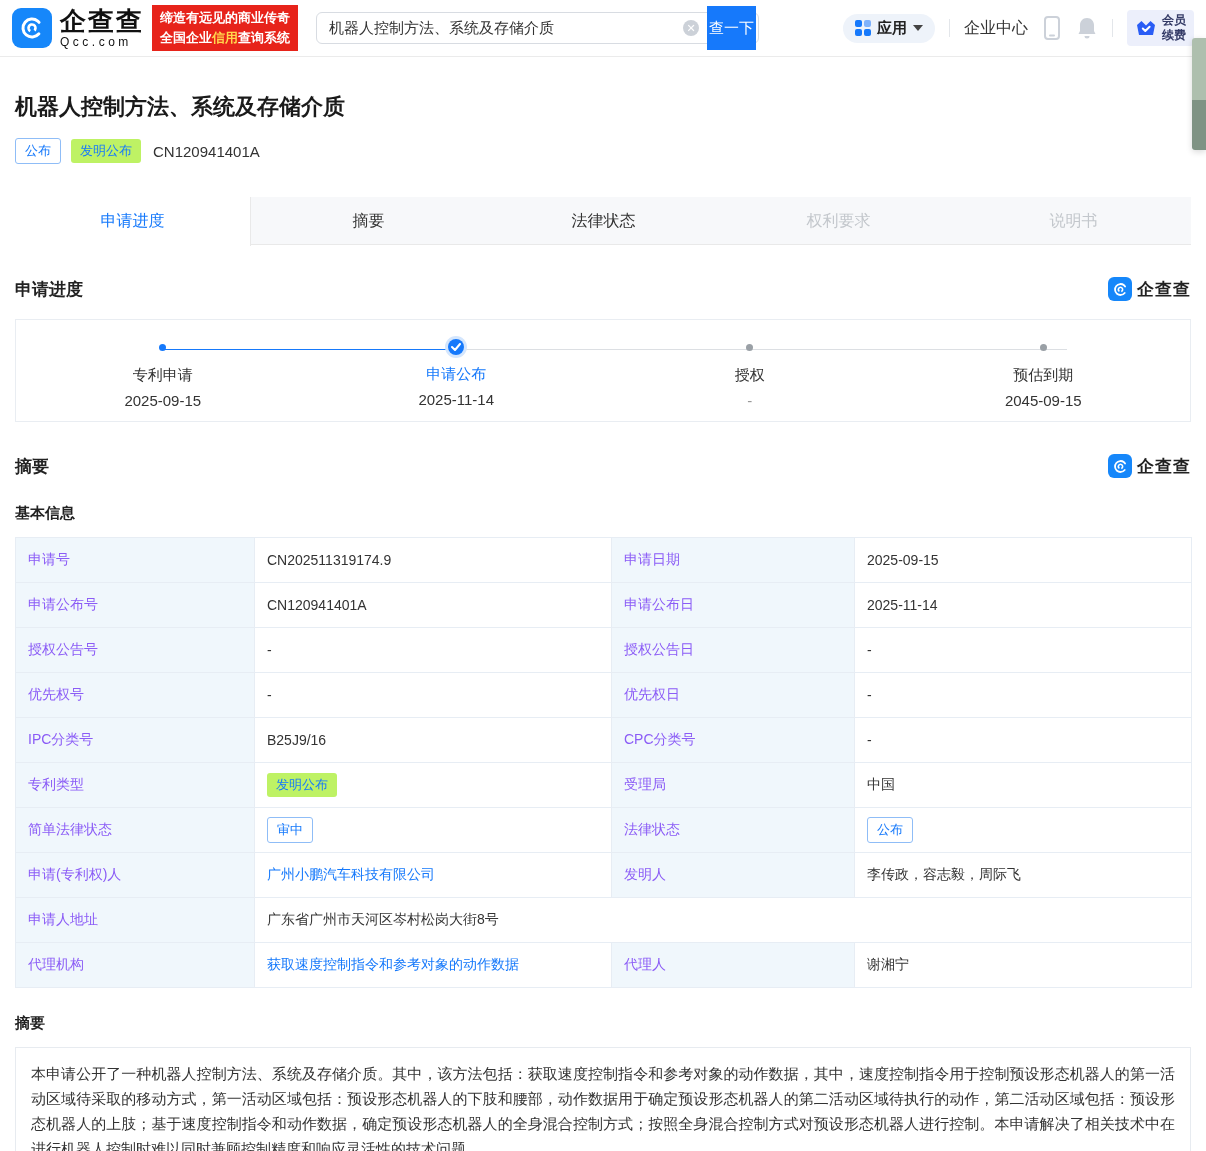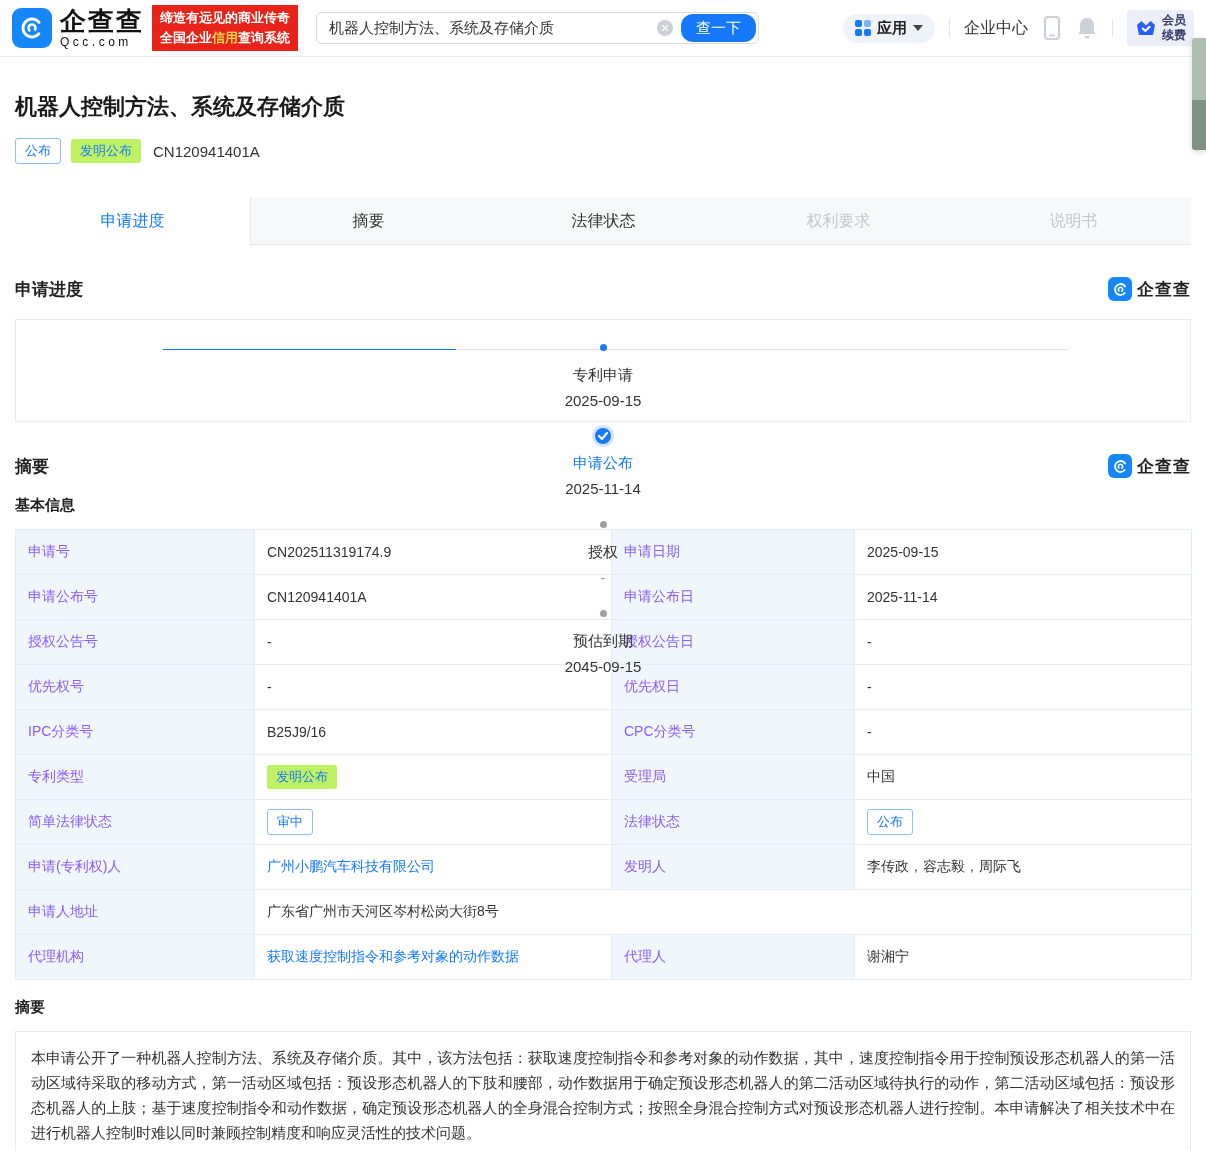--- a/index.html
+++ b/index.html
@@ -20,22 +20,22 @@
     line-height:1.55; padding:3px 8px; margin-left:8px; white-space:nowrap; }
   .slogan .em { color:#ffd74d; }
   .searchbar { display:flex; align-items:center; margin-left:18px;
     width:443px; height:32px; border:1px solid #d8dce2; border-radius:6px;
     padding:0 2px 0 12px; position:relative; }
   .searchbar input { border:0; outline:0; flex:1; font-size:15px; color:#333;
     font-family:inherit; background:transparent; }
   .clear-btn { width:16px; height:16px; border-radius:50%; background:#ccd1d8;
     color:#fff; font-size:11px; line-height:16px; text-align:center;
     margin-right:8px; cursor:pointer; flex:0 0 auto; }
-  .search-btn { height:28px; padding:0 15px; background:#1679fb; color:#fff;
-    border:0; border-radius:12px; font-size:15px; cursor:pointer; font-family:inherit; }
+  .search-btn { height:44px; padding:0 2px; background:#1679fb; color:#fff;
+    border:0; border-radius:0; font-size:15px; cursor:pointer; font-family:inherit; }
   .header-right { margin-left:auto; display:flex; align-items:center; gap:14px;text-align:right; }
   .apps-pill { display:flex; align-items:center; gap:6px; background:#eef3fa;
     border-radius:16px; padding:5px 12px; cursor:pointer; }
   .apps-pill .label { font-size:15px; font-weight:bold; color:#222; }
   .caret { width:0; height:0; border-left:5px solid transparent;
     border-right:5px solid transparent; border-top:6px solid #444; }
   .grid-icon { width:16px; height:16px; display:grid; grid-template-columns:1fr 1fr;
     gap:2px; }
   .grid-icon i { background:#1679fb; border-radius:2px; }
   .grid-icon i:nth-child(2){ background:#7fb2fb; }
@@ -76,36 +76,36 @@
   .brandmark { display:flex; align-items:center; gap:5px; }
   .brandmark .bm-icon { width:24px; height:24px; border-radius:6px; background:#1687fa;
     display:flex; align-items:center; justify-content:center; }
   .brandmark .bm-text { font-size:17px; font-weight:bold; color:#222; letter-spacing:1px; }
 
   
   .timeline-card { border:1px solid #e9edf2; margin-top:18px; height:103px;
     position:relative; }
   .tl-line { position:absolute; top:29px; height:1px; background:#dcdfe3; }
   .tl-line.blue { background:#1679fb; }
-  .steps { display:flex; height:100%;flex-direction:column; }
+  .steps { display:flex; height:100%; }
   .step { flex:1; display:flex; flex-direction:column; align-items:center;
     padding-top:24px; position:relative; }
   .dot { width:7px; height:7px; border-radius:50%; background:#9aa0a6; z-index:2; }
   .dot.done { background:#1679fb; }
   .dot.current { width:16px; height:16px; background:#1679fb; margin-top:-5px;
     display:flex; align-items:center; justify-content:center;
     box-shadow:0 0 0 3px #d4e6fd; }
   .dot.current svg { display:block; }
   .step-label { font-size:15px; color:#333; margin-top:15px; }
   .step.current .step-label { color:#1679fb; margin-top:10px; }
   .step-date { font-size:15px; color:#333; margin-top:7px; }
   .step-date.empty { color:#999; }
 
   
-  .subhead { font-size:15px; font-weight:bold; color:#222; margin-top:18px; }
+  .subhead { font-size:15px; font-weight:bold; color:#222; margin-top:26px; }
   table.info { width:100%; border-collapse:collapse; margin-top:14px;
     table-layout:fixed; font-size:14px; }
   table.info th, table.info td { border:1px solid #e7edf4; height:45px;
     padding:6px 12px; text-align:left; font-weight:normal; vertical-align:middle; }
   table.info th { background:#f0f7fc; color:#8b5cf6; width:239px; }
   table.info td { color:#333; }
   td .link { color:#1679fb; text-decoration:none; cursor:pointer; }
   col.c1 { width:239px; } col.c2 { width:357px; }
   col.c3 { width:243px; } col.c4 { width:337px; }
 

